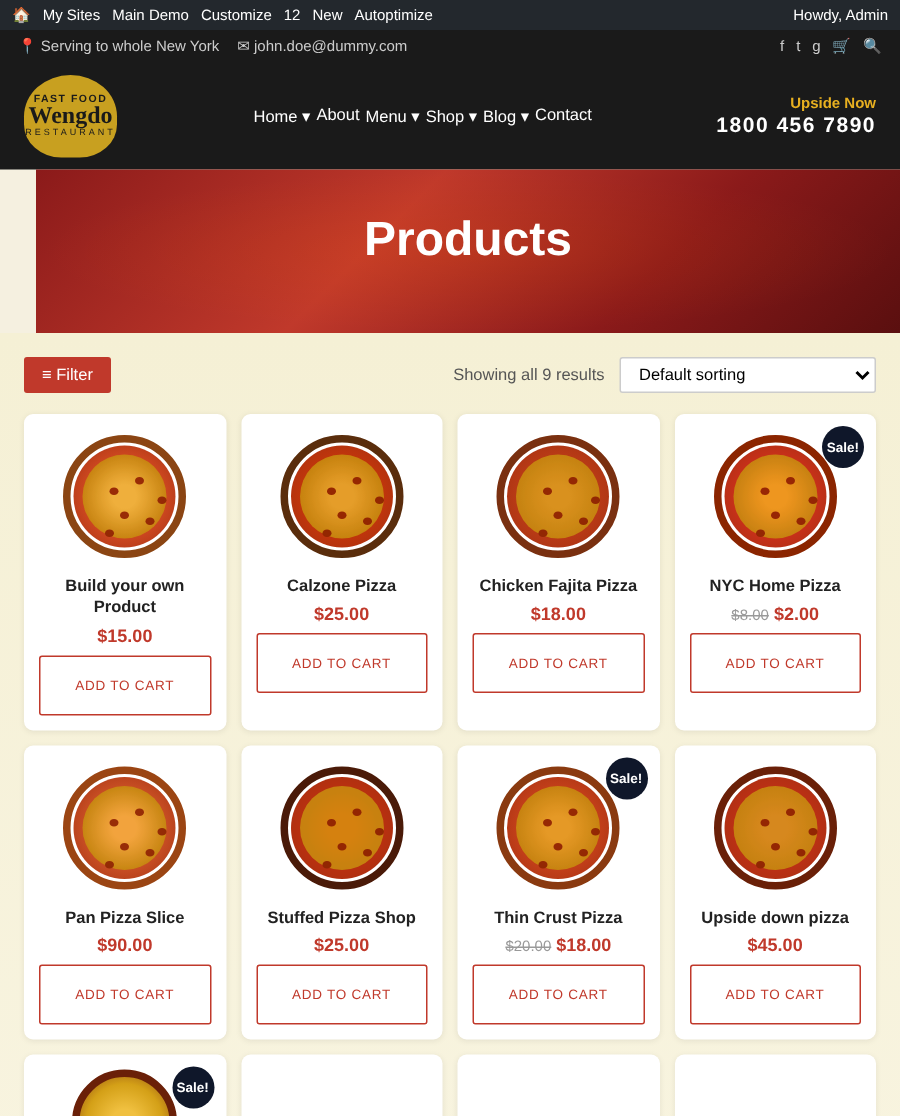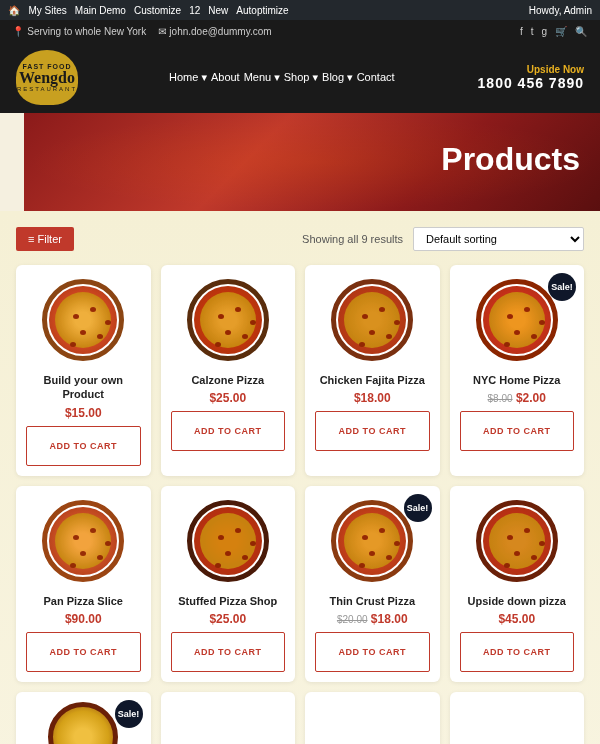--- a/index.html
+++ b/index.html
@@ -63,22 +63,22 @@
     .nav { display: flex; align-items: flex-start; gap: 4px; }
     .nav a { color: #fff; text-decoration: none; font-size: 11px; }
 
     .order-box { text-align: right; }
     .order-now { color: #e8b020; font-size: 10px; font-weight: bold; }
     .order-phone { color: #fff; font-size: 14px; font-weight: bold; letter-spacing: 1px; }
 
     
     .hero {
       background: linear-gradient(135deg, #8b1a1a 0%, #c0392b 40%, #8b1a1a 70%, #5a0f0f 100%);
-      padding: 28px 20px 25px;
-      text-align: right;
+      padding: 28px 20px 36px;
+      text-align: center;
       position: relative;
       overflow: hidden;
       margin-left: 24px;
     }
     .hero::before {
       content: '';
       position: absolute;
       top: 0; left: 0; right: 0; bottom: 0;
       background: radial-gradient(ellipse at center, rgba(255,100,0,0.15) 0%, transparent 70%);
     }
@@ -218,21 +218,21 @@
       text-decoration: line-through;
       font-size: 10px;
       font-weight: normal;
     }
     .add-to-cart-btn {
       background: #fff;
       color: #c0392b;
       border: 1.5px solid #c0392b;
       padding: 14px 8px;
       font-size: 9px;
-      font-weight: bold;
+      font-weight: normal;
       cursor: pointer;
       border-radius: 2px;
       width: 100%;
       letter-spacing: 0.5px;
     }
 
     
     .partial-row {
       margin-top: 10px;
       display: grid;

